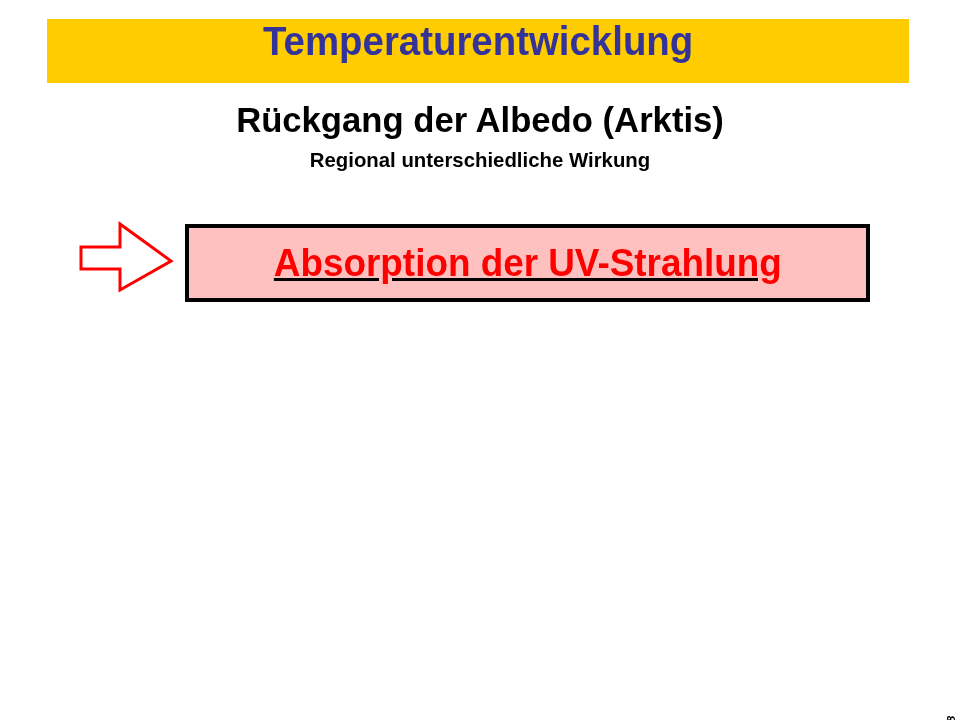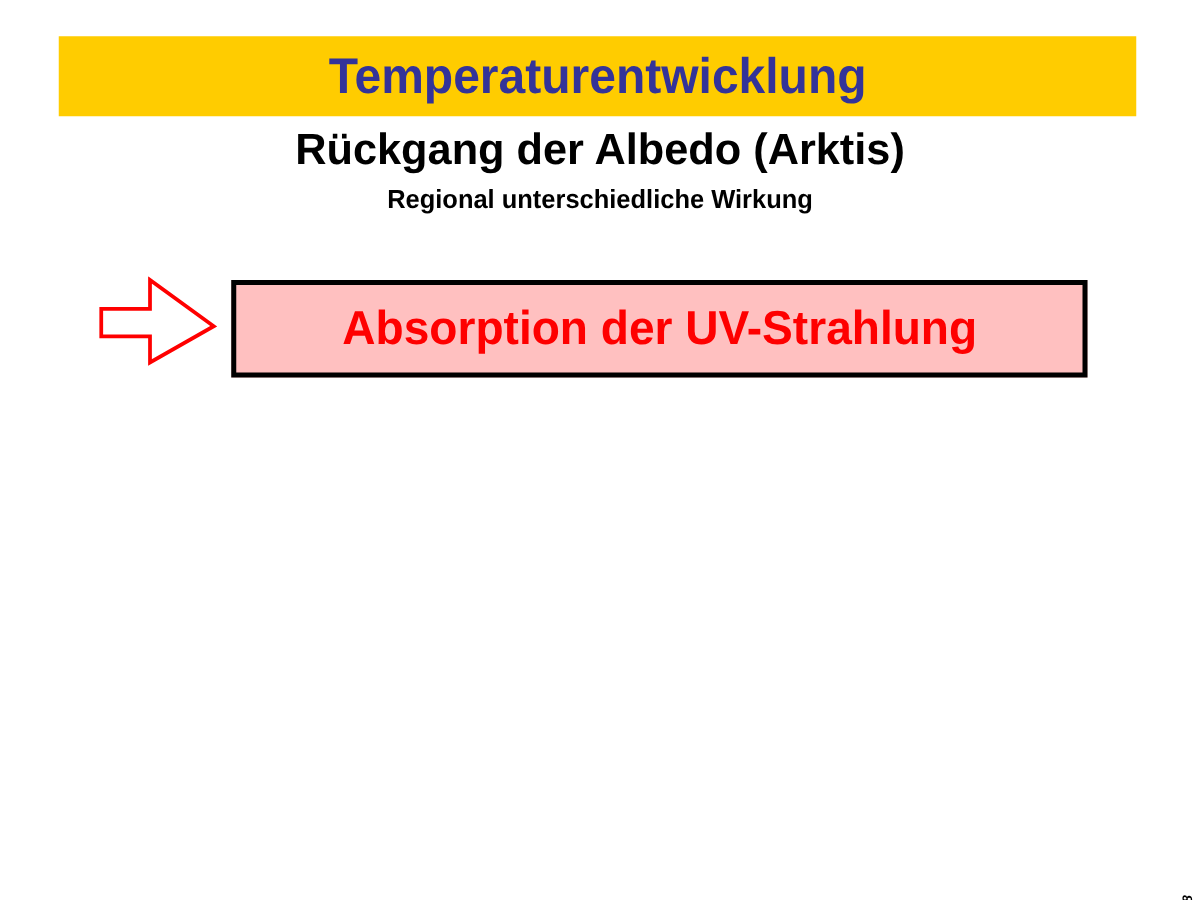--- a/index.html
+++ b/index.html
@@ -19,26 +19,25 @@
     position: relative;
     width: 960px;
     height: 720px;
     background: #ffffff;
   }
 
   
   #title-banner {
     position: absolute;
     left: 47px;
-    top: 29px;
+    top: 19px;
     width: 862px;
     height: 64px;
     background: #ffcc00;
     display: flex;
-    align-items: center;
     justify-content: center;
   }
   #title-text {
     color: #333399;
     font-family: "Liberation Sans", sans-serif;
     font-weight: bold;
     font-size: 40px;
     line-height: 44px;
     letter-spacing: 0px;
     white-space: nowrap;
@@ -93,20 +92,21 @@
     left: 185px;
     top: 224px;
     width: 685px;
     height: 78px;
     box-sizing: border-box;
     background: #ffc0c0;
     border: 4px solid #000000;
     display: flex;
     align-items: center;
     justify-content: center;
+    text-decoration: underline;
   }
   #statement-text {
     color: #fe0000;
     font-family: "Liberation Sans", sans-serif;
     font-weight: bold;
     font-size: 38px;
     line-height: 42px;
     white-space: nowrap;
     transform: scaleX(0.97);
     transform-origin: center center;

